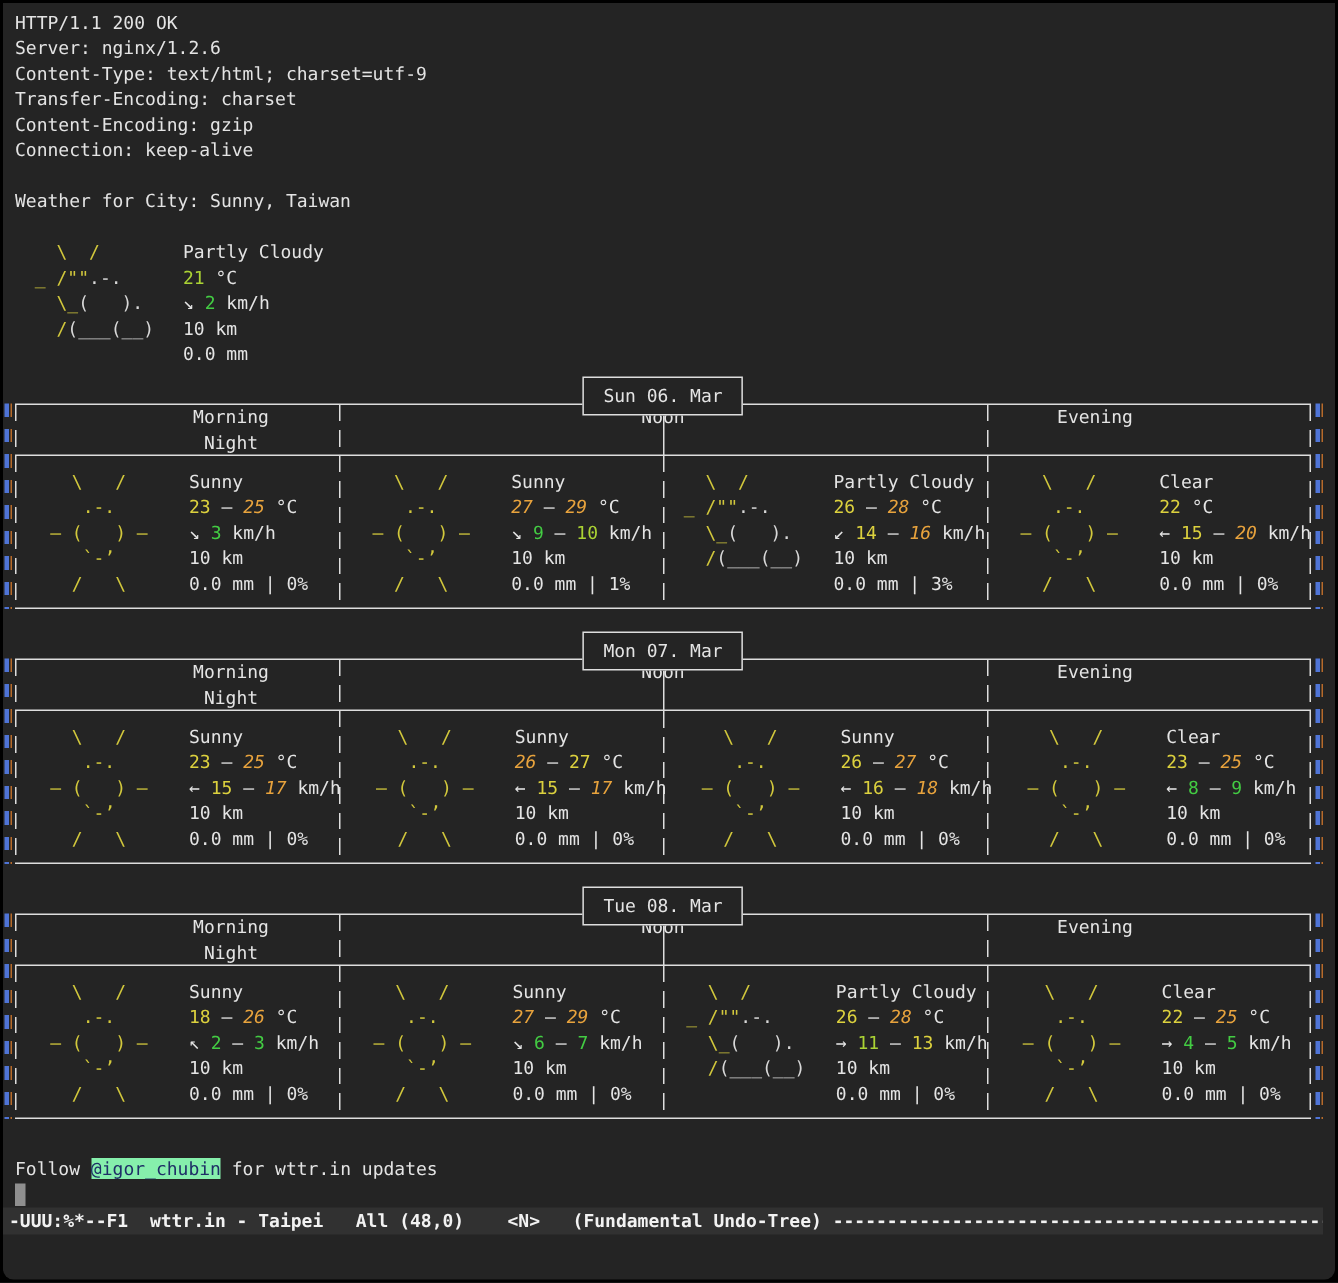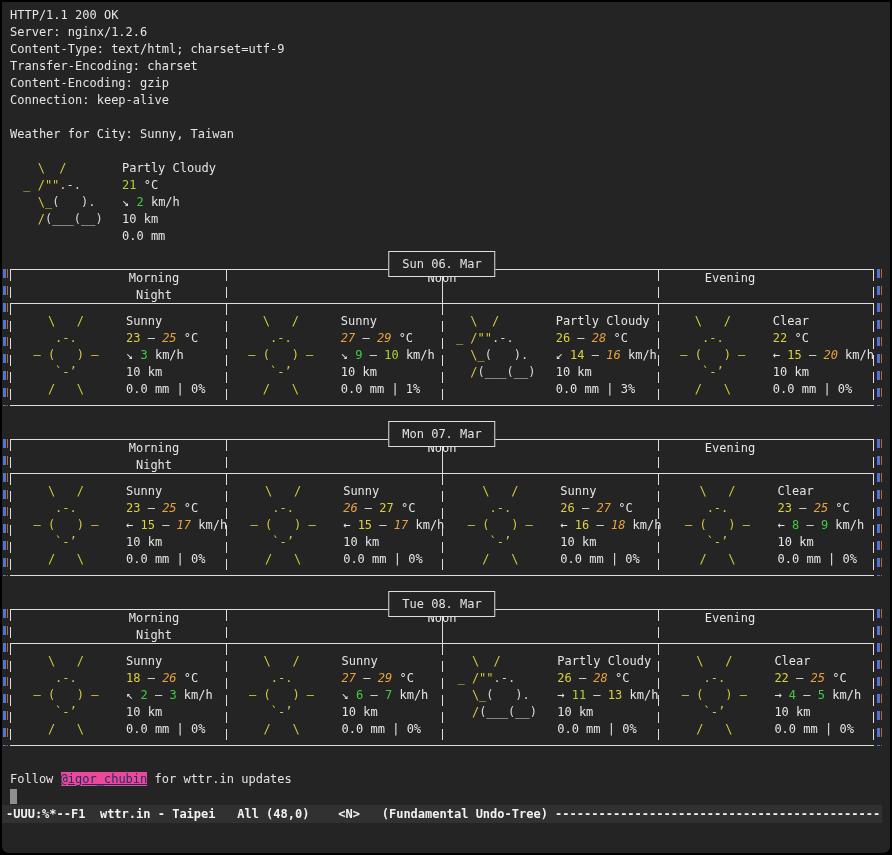--- a/index.html
+++ b/index.html
@@ -52,21 +52,21 @@
   
   .fringe{position:absolute;top:18px;bottom:0;width:3px;
     background:repeating-linear-gradient(to bottom,var(--fringe-b) 0 9px,transparent 9px 17px);}
   .fringe.fl{left:-7px;} .fringe.fr{right:-6px;}
   .fringe-o{position:absolute;top:18px;bottom:0;width:1px;
     background:repeating-linear-gradient(to bottom,var(--fringe-o) 0 9px,transparent 9px 17px);}
   .fringe-o.fl{left:-3px;} .fringe-o.fr{right:-8px;}
 
   
   .follow{margin-top:25px;white-space:pre;}
-  .handle{background:#ec4899;color:#1e2f66;text-decoration:underline;}
+  .handle{background:#86efac;color:#1e2f66;}
   .cursor-line{height:17px;}
   .cursor{display:inline-block;width:7px;height:15px;background:#8f8f8f;margin-top:1px;}
   .modeline{height:18px;line-height:18px;background:#313131;color:#f2f2f2;font-weight:bold;
     white-space:pre;overflow:hidden;padding-left:4px;margin:0 -8px;}
 </style>
 </head>
 <body>
 
 <div class="window">
   <div class="term">

